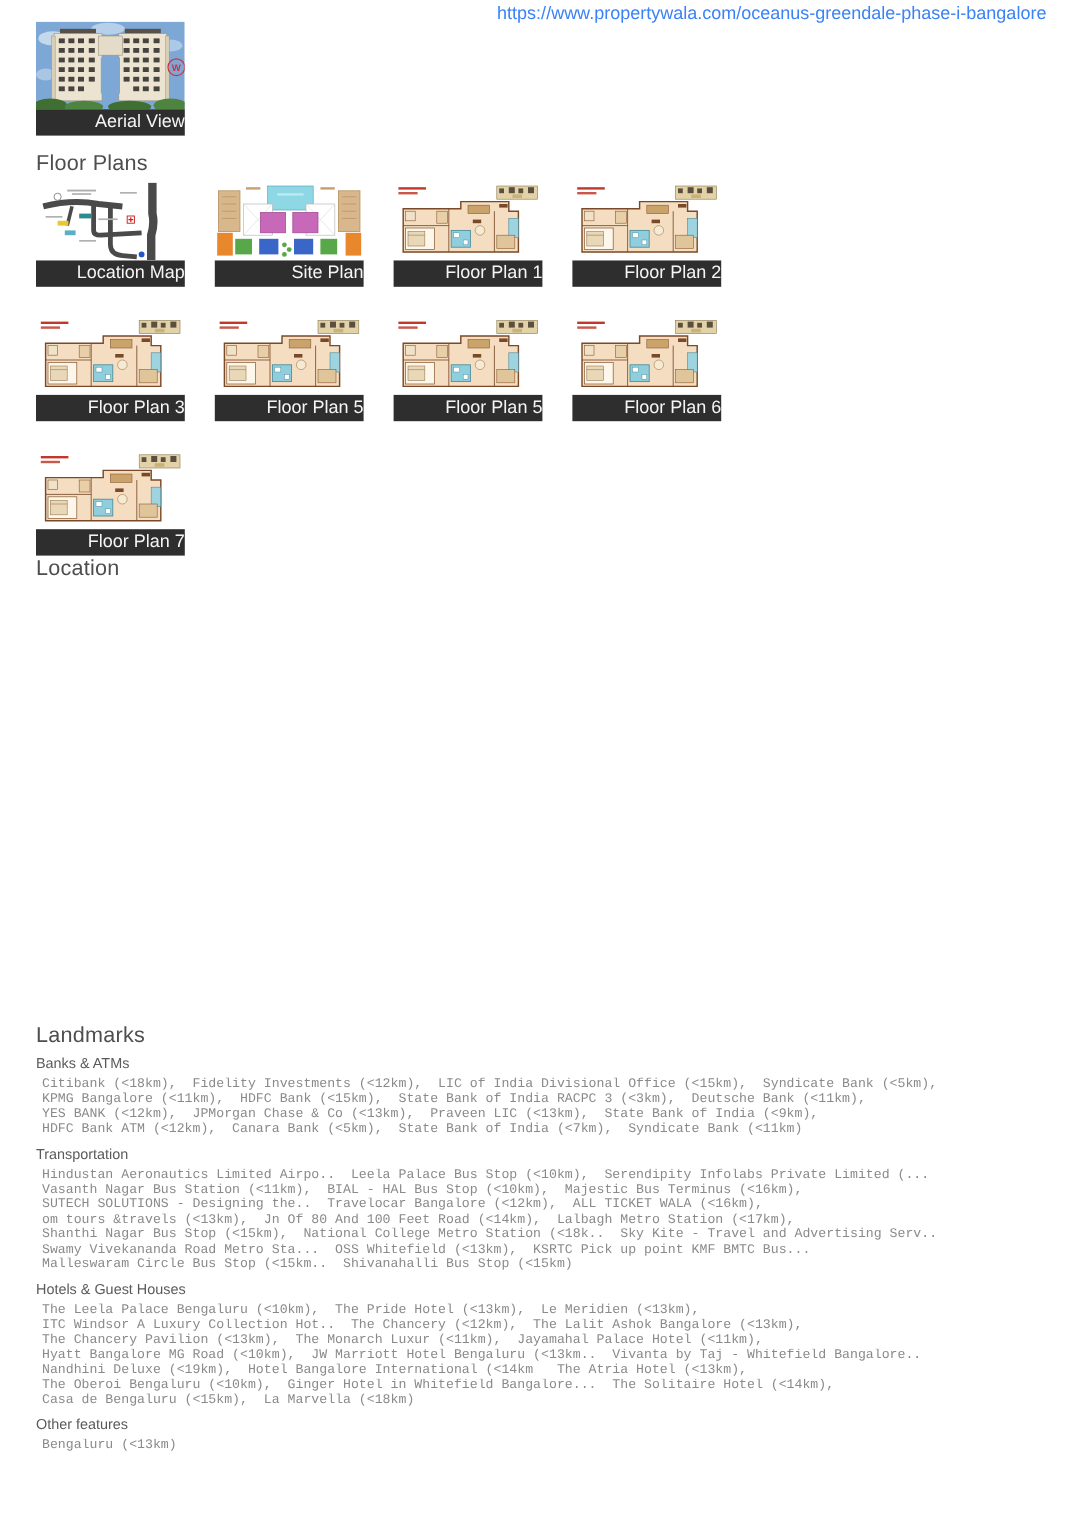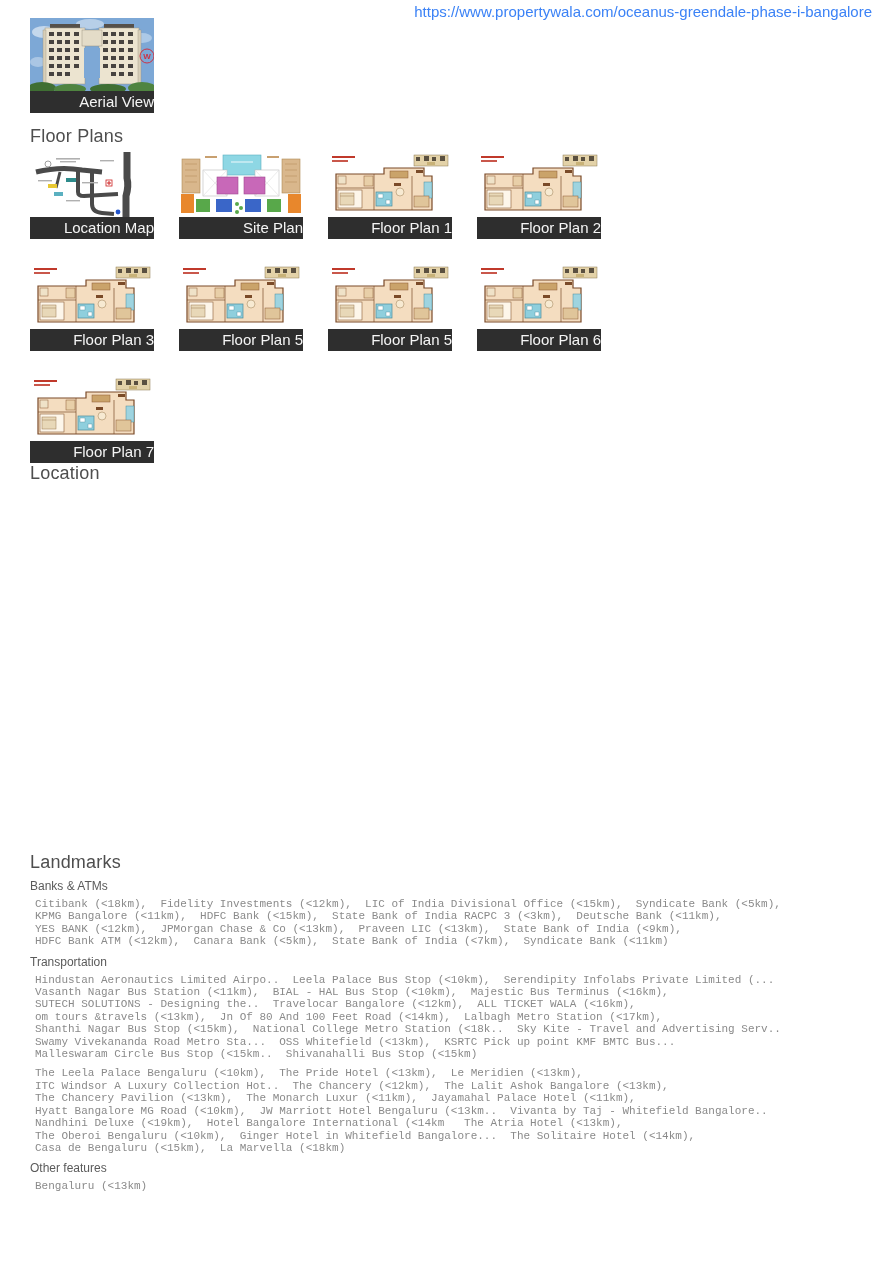--- a/index.html
+++ b/index.html
@@ -551,20 +551,21 @@
             <div class="lm-line">Hindustan Aeronautics Limited Airpo..  Leela Palace Bus Stop (&lt;10km),  Serendipity Infolabs Private Limited (...</div>
             <div class="lm-line">Vasanth Nagar Bus Station (&lt;11km),  BIAL - HAL Bus Stop (&lt;10km),  Majestic Bus Terminus (&lt;16km),</div>
             <div class="lm-line">SUTECH SOLUTIONS - Designing the..  Travelocar Bangalore (&lt;12km),  ALL TICKET WALA (&lt;16km),</div>
             <div class="lm-line">om tours &amp;travels (&lt;13km),  Jn Of 80 And 100 Feet Road (&lt;14km),  Lalbagh Metro Station (&lt;17km),</div>
             <div class="lm-line">Shanthi Nagar Bus Stop (&lt;15km),  National College Metro Station (&lt;18k..  Sky Kite - Travel and Advertising Serv..</div>
             <div class="lm-line">Swamy Vivekananda Road Metro Sta...  OSS Whitefield (&lt;13km),  KSRTC Pick up point KMF BMTC Bus...</div>
             <div class="lm-line">Malleswaram Circle Bus Stop (&lt;15km..  Shivanahalli Bus Stop (&lt;15km)</div>
           </div>
   </div>
         <div class="lm-group">
+    <h3 class="lm-title">Hotels &amp; Guest Houses</h3>
     <div class="lm-lines">
             <div class="lm-line">The Leela Palace Bengaluru (&lt;10km),  The Pride Hotel (&lt;13km),  Le Meridien (&lt;13km),</div>
             <div class="lm-line">ITC Windsor A Luxury Collection Hot..  The Chancery (&lt;12km),  The Lalit Ashok Bangalore (&lt;13km),</div>
             <div class="lm-line">The Chancery Pavilion (&lt;13km),  The Monarch Luxur (&lt;11km),  Jayamahal Palace Hotel (&lt;11km),</div>
             <div class="lm-line">Hyatt Bangalore MG Road (&lt;10km),  JW Marriott Hotel Bengaluru (&lt;13km..  Vivanta by Taj - Whitefield Bangalore..</div>
             <div class="lm-line">Nandhini Deluxe (&lt;19km),  Hotel Bangalore International (&lt;14km   The Atria Hotel (&lt;13km),</div>
             <div class="lm-line">The Oberoi Bengaluru (&lt;10km),  Ginger Hotel in Whitefield Bangalore...  The Solitaire Hotel (&lt;14km),</div>
             <div class="lm-line">Casa de Bengaluru (&lt;15km),  La Marvella (&lt;18km)</div>
           </div>
   </div>

